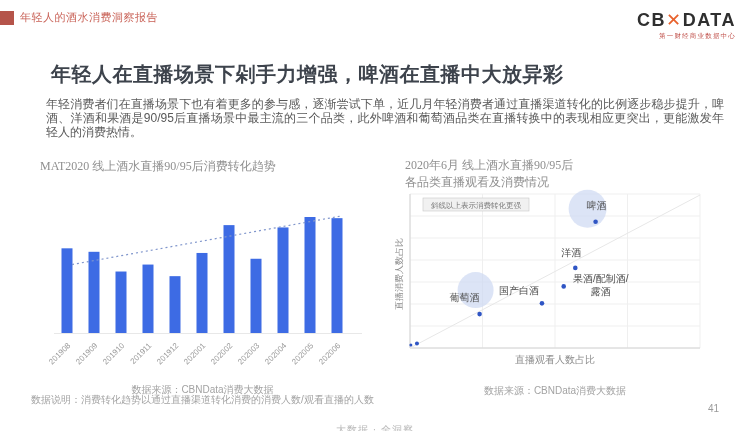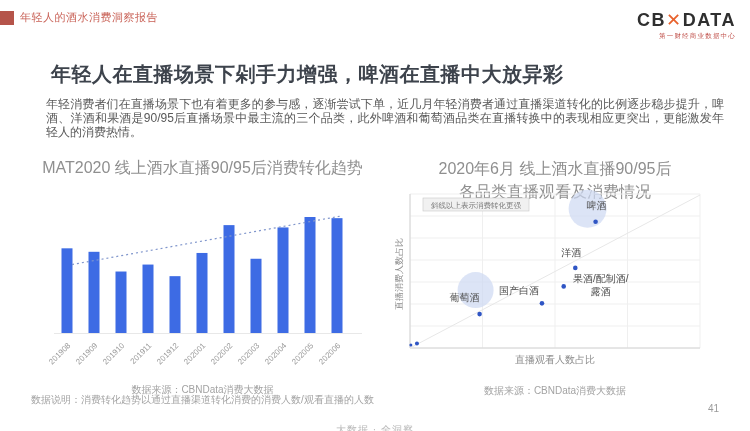--- a/index.html
+++ b/index.html
@@ -9,21 +9,21 @@
   .tag-sq{width:14px;height:14px;background:#b5544a;display:inline-block;}
   .tag-text{font-size:11px;color:#c96257;letter-spacing:.5px;}
   .logo{position:absolute;right:14px;top:9px;text-align:right;}
   .logo-line{font-size:18px;font-weight:700;color:#2f2f2f;letter-spacing:1.5px;}
   .logo-x{color:#e8622d;}
   .logo-tagline{font-size:6.5px;color:#c0504a;letter-spacing:1.2px;margin-top:1px;text-align:right;}
   .title{position:absolute;left:38px;top:48px;margin:13px;font-size:20px;font-weight:700;
          color:#3d434c;letter-spacing:.5px;line-height:26px;}
   .para{position:absolute;left:38px;top:89px;width:678px;margin:8px;font-size:12px;
         line-height:14.2px;color:#585858;text-align:justify;}
-  .chart-title{position:absolute;font-size:16px;color:#8f8f8f;text-align:center;}
+  .chart-title{position:absolute;font-size:12px;color:#8f8f8f;font-family:Liberation Serif, serif;}
   #left-title{left:40px;width:325px;top:158px;}
   #right-title{left:405px;width:300px;top:157px;line-height:1.45;}
   #bar-svg{position:absolute;left:48px;top:186px;}
   #scatter-svg{position:absolute;left:395px;top:186px;}
   .source,.note{position:absolute;font-size:10px;color:#a3a3a3;text-align:center;}
   #left-source{left:35px;width:335px;top:383px;}
   #left-note{left:18px;width:369px;top:393px;}
   #right-source{left:405px;width:300px;top:384px;}
   .footer-center{position:absolute;left:0;width:750px;top:423px;text-align:center;
                  font-size:10px;color:#b8b8b8;letter-spacing:1px;}

